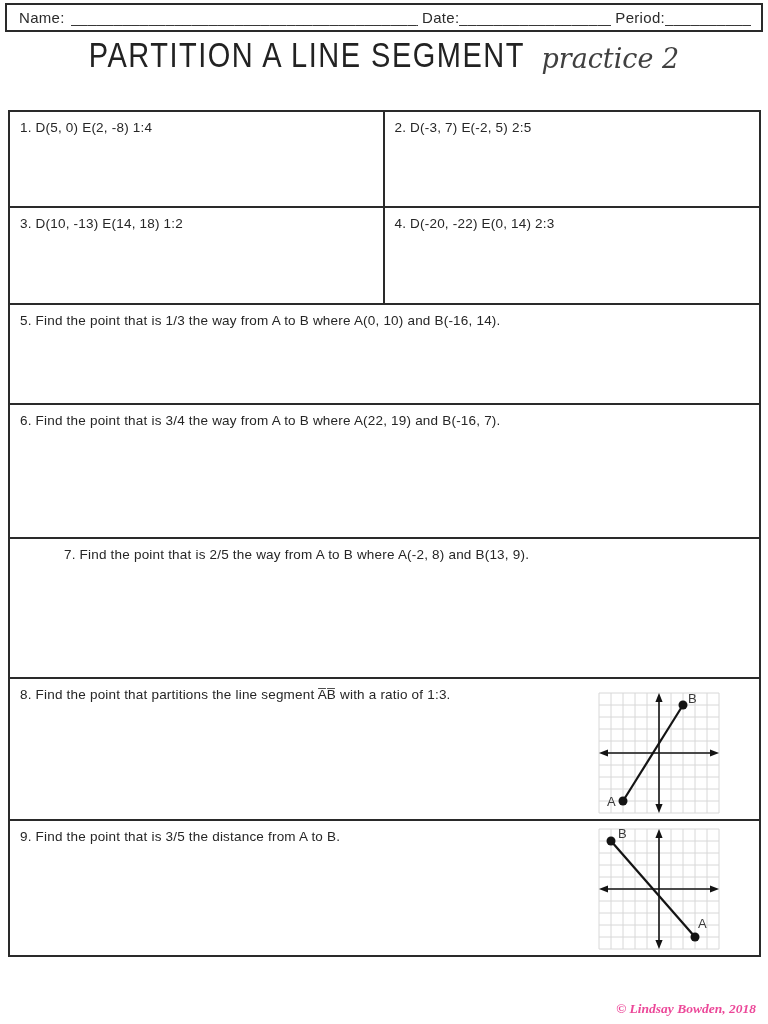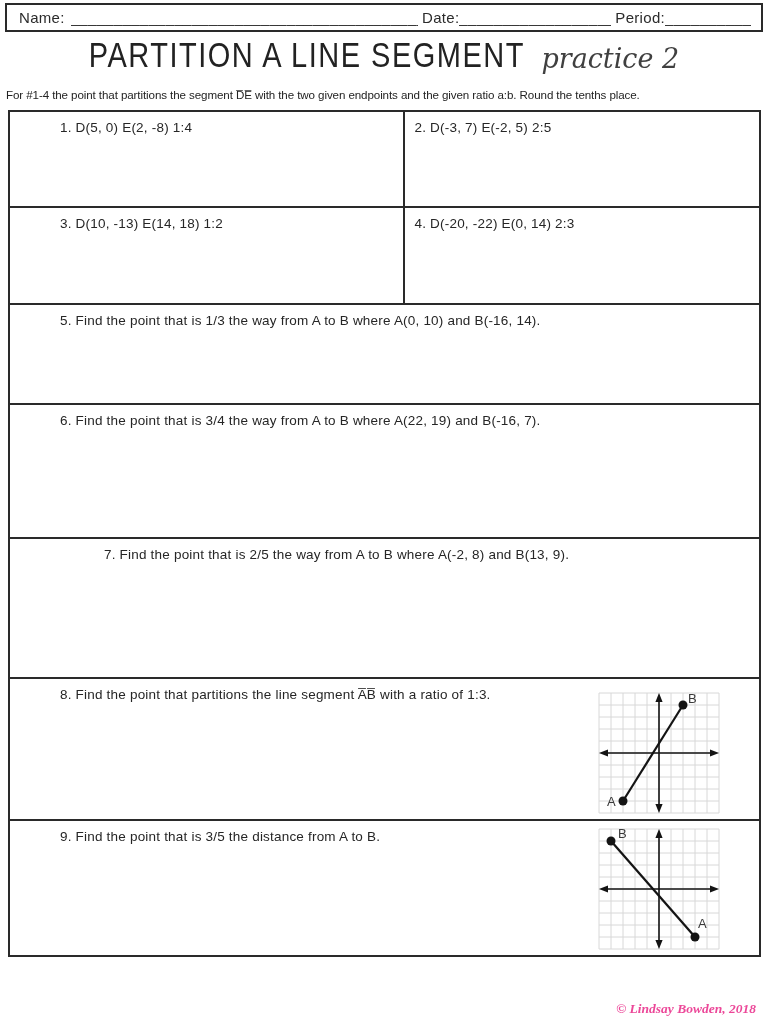--- a/index.html
+++ b/index.html
@@ -42,21 +42,21 @@
     position:absolute; top:88px; left:6px; right:2px;
     font-size:11.6px; letter-spacing:-.1px; white-space:nowrap; color:#232323;
   }
 
   
   .qtable {
     position:absolute; top:110px; left:8px; right:7px;
     border:2.5px solid #2a2a2a;
     background:#fff;
   }
-  .trow { display:flex; border-bottom:2px solid #2a2a2a;padding-left:40px; }
+  .trow { display:flex; border-bottom:2px solid #2a2a2a; }
   .trow:last-child { border-bottom:none;justify-content:center; }
   .cell {
     position:relative; padding:8px 10px;
     font-size:13.5px; letter-spacing:.2px; color:#262626;
   }
   .cell.half { width:50%; }
   .cell.half:first-child { border-right:2px solid #2a2a2a; }
   .cell.full { width:100%; }
   .h-r12 { height:94px; }
   .h-r34 { height:95px; }
@@ -91,21 +91,20 @@
     <span class="blank date">________________________</span>
     <span>Period:</span>
     <span class="blank period">______________</span>
   </div>
 
   <div class="title-row">
     <span class="title-main">PARTITION A LINE SEGMENT</span>
     <span class="title-script">practice 2</span>
   </div>
 
-  <div class="instructions">For #1-4 the point that partitions the segment D̅E̅ with the two given endpoints and the given ratio a:b. Round the tenths place.</div>
 
   <div class="qtable">
 
     <div class="trow">
       <div class="cell half h-r12">
         <span>1. D(5, 0) E(2, -8) 1:4</span>
       </div>
       <div class="cell half h-r12">
         <span>2. D(-3, 7) E(-2, 5) 2:5</span>
       </div>

